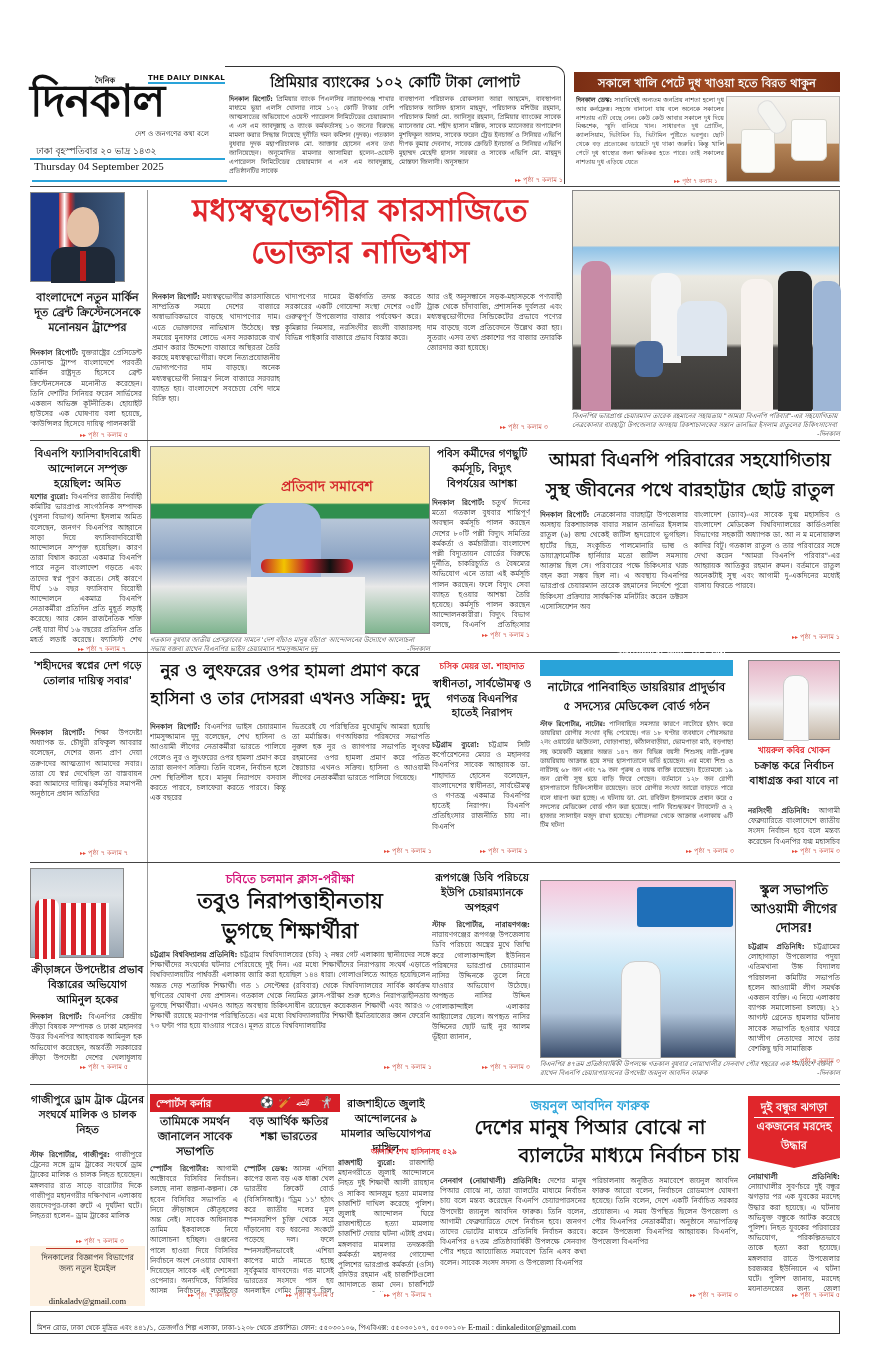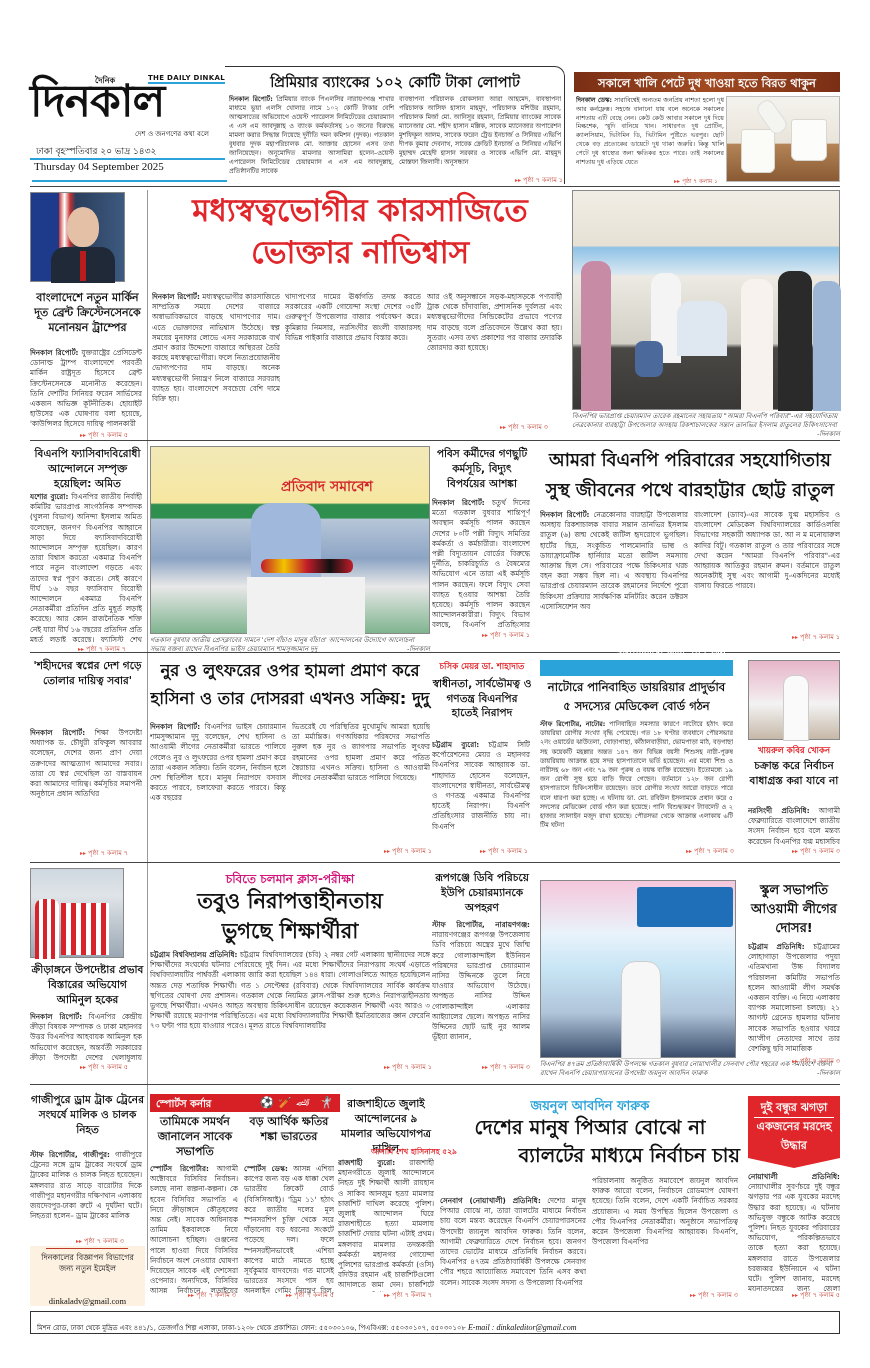--- a/index.html
+++ b/index.html
@@ -138,21 +138,21 @@
 <div class="abs body-text" style="left:30px;top:728px;width:112px;height:134px;overflow:hidden;">
   <b>দিনকাল রিপোর্ট:</b>
   <span>শিক্ষা উপদেষ্টা অধ্যাপক ড. চৌধুরী রফিকুল আবরার বলেছেন, দেশের জন্য প্রাণ দেয়া তরুণদের আত্মত্যাগ আমাদের সবার। তারা যে স্বপ্ন দেখেছিল তা বাস্তবায়ন করা আমাদের দায়িত্ব। কর্মসূচির সমাপনী অনুষ্ঠানে প্রধান অতিথির</span>
 </div>
 <div class="abs jump" style="left:80px;top:848px;"><span class="jump-icon">▸▸</span><span>পৃষ্ঠা ৭ কলাম ৭</span></div>
 
 <div class="abs head-black" style="left:150px;top:658px;width:280px;font-size:16.5px;line-height:26px;">নুর ও লুৎফরের ওপর হামলা প্রমাণ করে</div>
 <div class="abs head-black" style="left:150px;top:686px;width:280px;font-size:16.5px;line-height:26px;">হাসিনা ও তার দোসররা এখনও সক্রিয়: দুদু</div>
 <div class="abs body-text" style="left:150px;top:722px;width:136px;height:128px;overflow:hidden;">
   <b>দিনকাল রিপোর্ট:</b>
-  <span>বিএনপির ভাইস চেয়ারম্যান শামসুজ্জামান দুদু বলেছেন, শেখ হাসিনা ও আওয়ামী লীগের নেতাকর্মীরা ভারতে পালিয়ে গেলেও নুর ও লুৎফরের ওপর হামলা প্রমাণ করে তারা একজন সক্রিয়। তিনি বলেন, নির্বাচন হলে দেশ স্থিতিশীল হবে। মানুষ নিরাপদে বসবাস করতে পারবে, চলাফেরা করতে পারবে। কিন্তু এক বছরের</span>
+  <span>বিএনপির ভাইস চেয়ারম্যান শামসুজ্জামান দুদু বলেছেন, শেখ হাসিনা ও আওয়ামী লীগের নেতাকর্মীরা ভারতে পালিয়ে গেলেও নুর ও লুৎফরের ওপর হামলা প্রমাণ করে তারা জনগণ সক্রিয়। তিনি বলেন, নির্বাচন হলে দেশ স্থিতিশীল হবে। মানুষ নিরাপদে বসবাস করতে পারবে, চলাফেরা করতে পারবে। কিন্তু এক বছরের</span>
 </div>
 <div class="abs body-text" style="left:292px;top:722px;width:138px;height:120px;overflow:hidden;">
   <span>ভিতরেই যে পরিস্থিতির মুখোমুখি আমরা হয়েছি তা মর্মান্তিক। গণঅধিকার পরিষদের সভাপতি নুরুল হক নুর ও জাগপার সভাপতি লুৎফর রহমানের ওপর হামলা প্রমাণ করে পতিত স্বৈরাচার এখনও সক্রিয়। হাসিনা ও আওয়ামী লীগের নেতাকর্মীরা ভারতে পালিয়ে গিয়েছে।</span>
 </div>
 <div class="abs jump" style="left:384px;top:846px;"><span class="jump-icon">▸▸</span><span>পৃষ্ঠা ৭ কলাম ১</span></div>
 
 <div class="abs" style="left:432px;top:660px;width:100px;text-align:center;color:#e0262b;font-weight:bold;font-size:8.5px;">চসিক মেয়র ডা. শাহাদাত</div>
 <div class="abs head-black" style="left:432px;top:676px;width:100px;font-size:10.5px;line-height:14.5px;">স্বাধীনতা, সার্বভৌমত্ব ও গণতন্ত্র বিএনপির হাতেই নিরাপদ</div>
 <div class="abs body-text" style="left:432px;top:740px;width:98px;height:104px;overflow:hidden;">
   <b>চট্টগ্রাম ব্যুরো:</b>
@@ -263,21 +263,21 @@
 <div class="abs" style="left:338px;top:1146px;width:96px;text-align:center;color:#e0262b;font-weight:bold;font-size:7.5px;margin-left:28px;">আসামি শেখ হাসিনাসহ ৫২৯</div>
 <div class="abs body-text" style="left:338px;top:1158px;width:96px;height:134px;overflow:hidden;">
   <b>রাজশাহী ব্যুরো:</b>
   <span>রাজশাহী মহানগরীতে জুলাই আন্দোলনে নিহত দুই শিক্ষার্থী আলী রায়হান ও সাকিব আনজুম হত্যা মামলার চার্জশিট দাখিল করেছে পুলিশ। জুলাই আন্দোলন ঘিরে রাজশাহীতে হত্যা মামলায় চার্জশিট দেয়ার ঘটনা এটাই প্রথম। মঙ্গলবার মামলার তদন্তকারী কর্মকর্তা মহানগর গোয়েন্দা পুলিশের ভারপ্রাপ্ত কর্মকর্তা (ওসি) বদিউর রহমান এই চার্জশিটগুলো আদালতে জমা দেন। চার্জশিটে সাবেক ফ্যাসিস্ট প্রধানমন্ত্রী শেখ হাসিনা, আওয়ামী লীগের সাধারণ সম্পাদক ওবায়দুল</span>
 </div>
 <div class="abs jump" style="left:384px;top:1290px;"><span class="jump-icon">▸▸</span><span>পৃষ্ঠা ৭ কলাম ৭</span></div>
 
 <div class="abs" style="left:440px;top:1096px;width:300px;text-align:center;color:#29a3d9;font-weight:bold;font-size:13px;">জয়নুল আবদিন ফারুক</div>
 <div class="abs head-black" style="left:440px;top:1114px;width:300px;font-size:19.5px;line-height:28px;">দেশের মানুষ পিআর বোঝে না</div>
 <div class="abs head-black" style="left:440px;top:1142px;width:300px;font-size:19.5px;line-height:28px;text-align:right;">ব্যালটের মাধ্যমে নির্বাচন চায়</div>
-<div class="abs body-text" style="left:440px;top:1176px;width:146px;height:118px;overflow:hidden;margin-top:20px;">
+<div class="abs body-text" style="left:440px;top:1176px;width:146px;height:118px;overflow:hidden;">
   <b>সেনবাগ (নোয়াখালী) প্রতিনিধি:</b>
   <span>দেশের মানুষ পিআর বোঝে না, তারা ব্যালটের মাধ্যমে নির্বাচন চায় বলে মন্তব্য করেছেন বিএনপি চেয়ারপারসনের উপদেষ্টা জয়নুল আবদিন ফারুক। তিনি বলেন, আগামী ফেব্রুয়ারিতে দেশে নির্বাচন হবে। জনগণ তাদের ভোটের মাধ্যমে প্রতিনিধি নির্বাচন করবে। বিএনপির ৪৭তম প্রতিষ্ঠাবার্ষিকী উপলক্ষে সেনবাগ পৌর শহরে আয়োজিত সমাবেশে তিনি এসব কথা বলেন। সাবেক সংসদ সদস্য ও উপজেলা বিএনপির</span>
 </div>
 <div class="abs body-text" style="left:592px;top:1176px;width:146px;height:110px;overflow:hidden;">
   <span>পরিচালনায় অনুষ্ঠিত সমাবেশে জয়নুল আবদিন ফারুক আরো বলেন, নির্বাচনে রোডম্যাপ ঘোষণা হয়েছে। তিনি বলেন, দেশে একটি নির্বাচিত সরকার প্রয়োজন। এ সময় উপস্থিত ছিলেন উপজেলা ও পৌর বিএনপির নেতাকর্মীরা। অনুষ্ঠানে সভাপতিত্ব করেন উপজেলা বিএনপির আহ্বায়ক। বিএনপি, উপজেলা বিএনপির</span>
 </div>
 <div class="abs jump" style="left:690px;top:1290px;"><span class="jump-icon">▸▸</span><span>পৃষ্ঠা ৭ কলাম ৩</span></div>
 
 <div class="abs" style="left:748px;top:1096px;width:92px;height:72px;background:#e0262b;clip-path:polygon(0 0,100% 0,100% 86%,50% 100%,0 86%);"></div>
 <div class="abs" style="left:748px;top:1100px;width:92px;text-align:center;color:#fff;font-weight:bold;font-size:11px;line-height:16px;">দুই বন্ধুর ঝগড়া</div>
@@ -286,15 +286,15 @@
 <div class="abs" style="left:748px;top:1138px;width:92px;text-align:center;color:#fff;font-weight:bold;font-size:11px;line-height:16px;">উদ্ধার</div>
 <div class="abs body-text" style="left:748px;top:1172px;width:92px;height:120px;overflow:hidden;">
   <b>নোয়াখালী প্রতিনিধি:</b>
   <span>নোয়াখালীর সুবর্ণচরে দুই বন্ধুর ঝগড়ার পর এক যুবকের মরদেহ উদ্ধার করা হয়েছে। এ ঘটনায় অভিযুক্ত বন্ধুকে আটক করেছে পুলিশ। নিহত যুবকের পরিবারের অভিযোগ, পরিকল্পিতভাবে তাকে হত্যা করা হয়েছে। মঙ্গলবার রাতে উপজেলার চরজব্বর ইউনিয়নে এ ঘটনা ঘটে। পুলিশ জানায়, মরদেহ ময়নাতদন্তের জন্য জেলা হাসপাতালে পাঠানো হয়েছে। চরজব্বর ইউনিয়নের</span>
 </div>
 <div class="abs jump" style="left:792px;top:1290px;"><span class="jump-icon">▸▸</span><span>পৃষ্ঠা ৭ কলাম ৫</span></div>
 
 <div class="abs" style="left:30px;top:1311px;width:810px;height:23px;border:1px solid #333;">
   <div class="abs" style="left:6px;top:11px;width:800px;font-size:6.8px;line-height:10px;white-space:nowrap;overflow:hidden;">
     <span>মিশন রোড, ঢাকা থেকে মুদ্রিত এবং ৪৪১/১, তেজগাঁও শিল্প এলাকা, ঢাকা-১২০৮ থেকে প্রকাশিত। ফোন: ৫৫০৩০১০৬, পিএবিএক্স: ৫৫০৩০১০৭, ৫৫০৩০১০৮</span>
-    <span style="font-family:'Liberation Serif',serif;font-size:8px;font-style:italic;">E-mail : dinkaleditor@gmail.com</span>
+    <span style="font-family:'Liberation Serif',serif;font-size:8px;">E-mail : dinkaleditor@gmail.com</span>
   </div>
 </div>
 
 </body></html>

